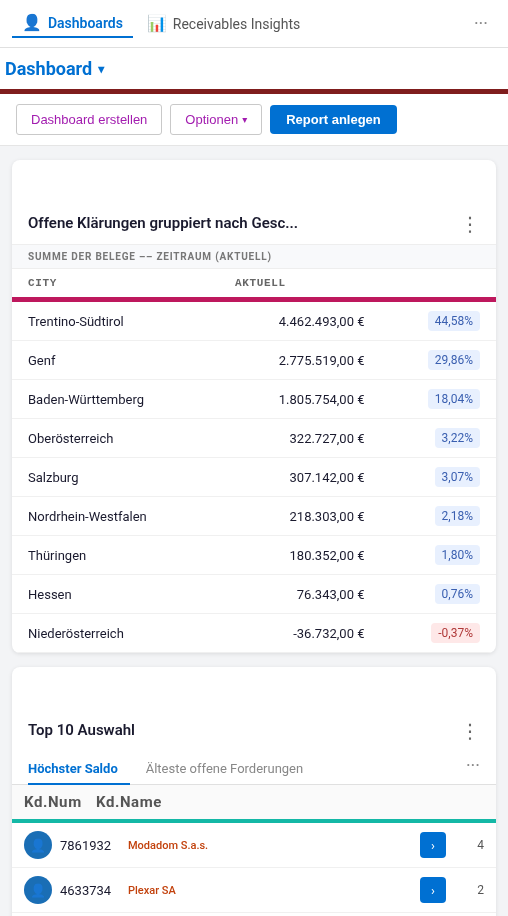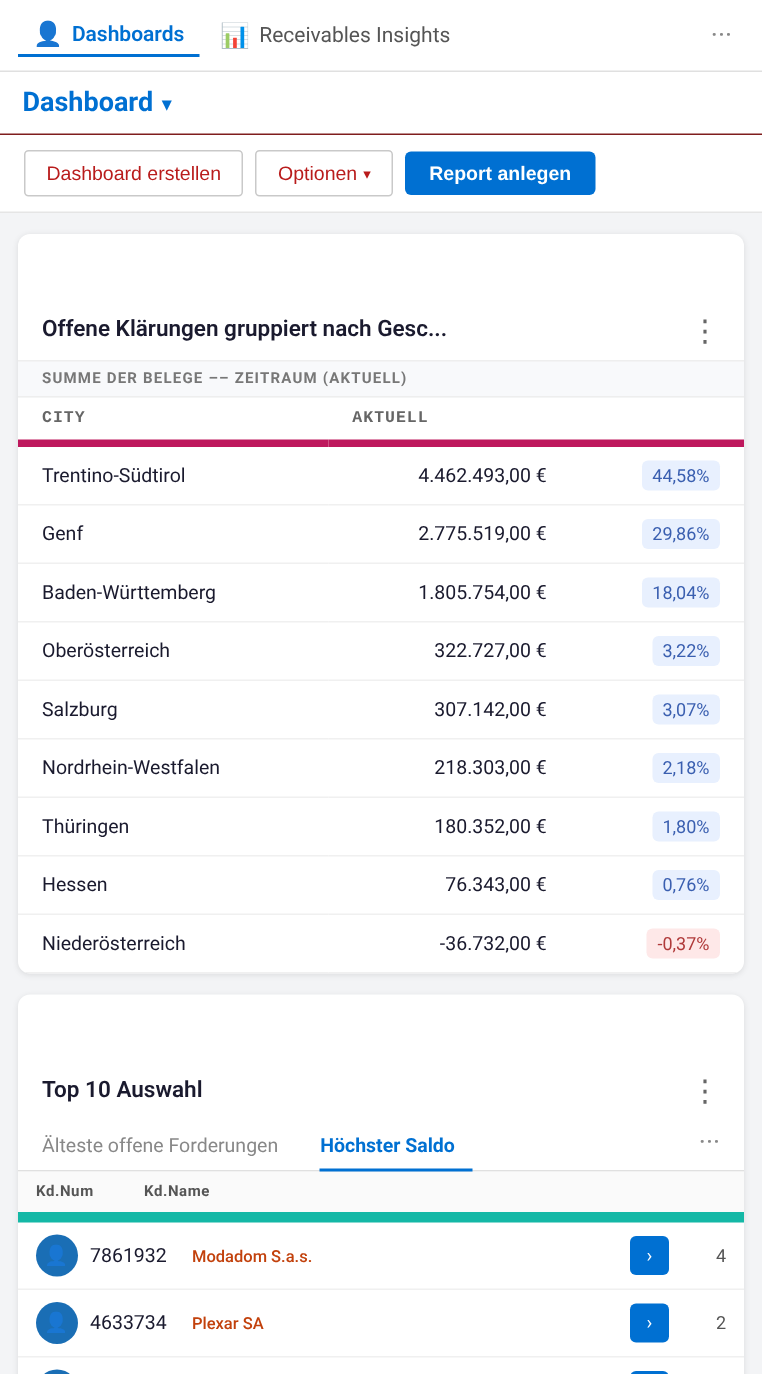--- a/index.html
+++ b/index.html
@@ -45,22 +45,22 @@
       margin-left: auto;
       font-size: 18px;
       color: #888;
       cursor: pointer;
       padding: 4px 8px;
     }
 
     
     .header-bar {
       background: #fff;
-      padding: 10px 15px;
-      border-bottom: 1px solid #7f1d1d;
+      padding: 10px 5px;
+      border-bottom: 5px solid #7f1d1d;
     }
     .header-bar-title {
       display: flex;
       align-items: center;
       gap: 6px;
       font-size: 18px;
       font-weight: 700;
       color: #0070d2;
       cursor: pointer;
     }
@@ -74,21 +74,21 @@
       background: #fff;
       padding: 10px 16px;
       display: flex;
       gap: 8px;
       align-items: center;
       border-bottom: 1px solid #e5e5e5;
     }
     .btn-outline {
       border: 1px solid #c9c9c9;
       background: #fff;
-      color: #b91c1c;
+      color: #a21caf;
       border-radius: 3px;
       padding: 7px 14px;
       font-size: 13px;
       cursor: pointer;
       display: flex;
       align-items: center;
       gap: 4px;
     }
     .btn-primary {
       border: none;
@@ -235,26 +235,26 @@
       color: #888;
       font-size: 18px;
       cursor: pointer;
       padding-bottom: 4px;
     }
 
     
     .inner-table-header {
       display: flex;
       padding: 8px 12px;
-      font-size: 10px;
+      font-size: 15px;
       font-weight: 700;
       color: #555;
       letter-spacing: 0.04em;
       background: #fafafa;
-      border-bottom: 7px solid #14b8a6;
+      border-bottom: 4px solid #14b8a6;
     }
     .inner-table-header .col-num { width: 72px; }
     .inner-table-header .col-name { flex: 1; }
 
     .inner-table-row {
       display: flex;
       align-items: center;
       padding: 8px 12px;
       border-bottom: 1px solid #f0f0f0;
       gap: 8px;
@@ -410,25 +410,25 @@
         </tbody>
     </table>
   </div>
 
   <div class="card">
     <div class="card-header">
       <span class="card-title">Top 10 Auswahl</span>
       <span class="card-menu-icon">⋮</span>
     </div>
     <div class="tabs-bar">
+      <div class="tab-item active">
+        <span>Höchster Saldo</span>
+      </div>
       <div class="tab-item">
         <span>Älteste offene Forderungen</span>
-      </div>
-      <div class="tab-item active">
-        <span>Höchster Saldo</span>
       </div>
       <div class="tab-more">···</div>
     </div>
     <div class="card-inner-scroll">
       <div class="inner-table-header">
         <span class="col-num">Kd.Num</span>
         <span class="col-name">Kd.Name</span>
       </div>
       <div id="card2-rows">
           <div class="inner-table-row">

